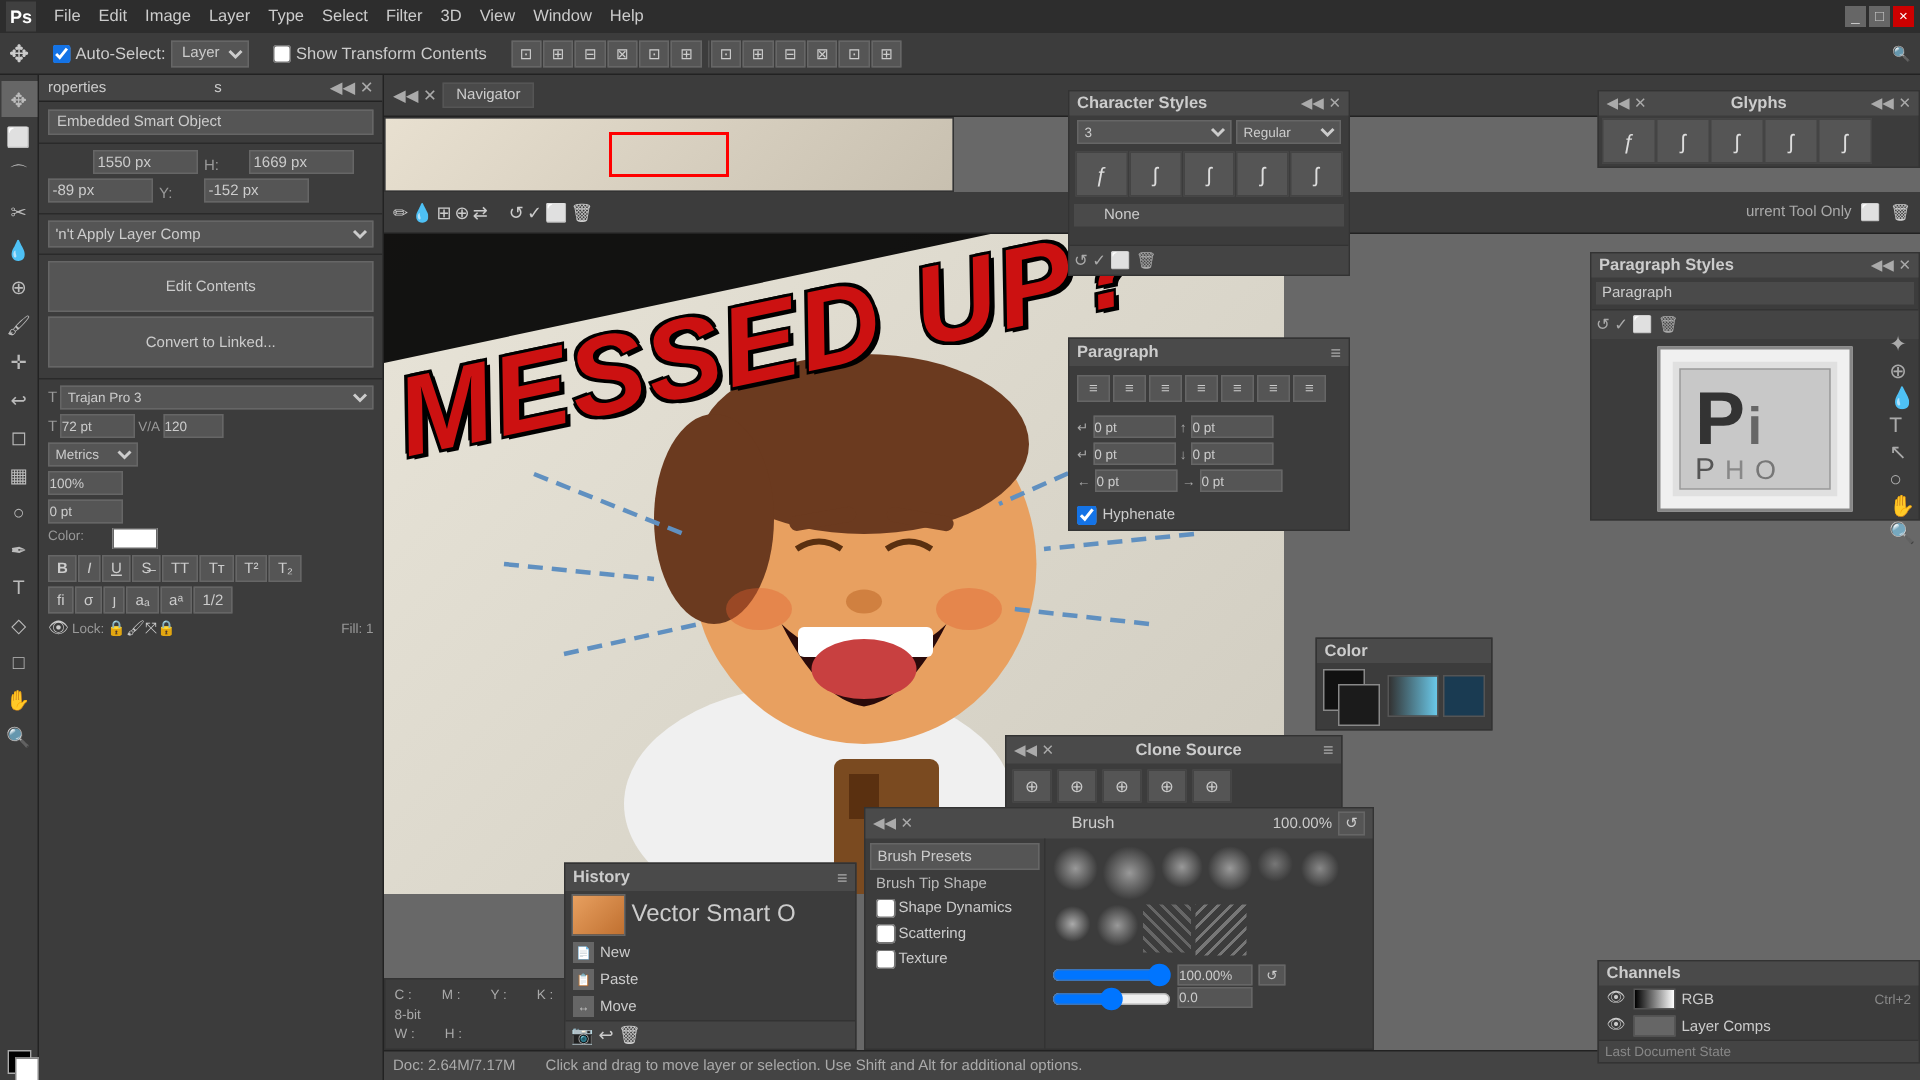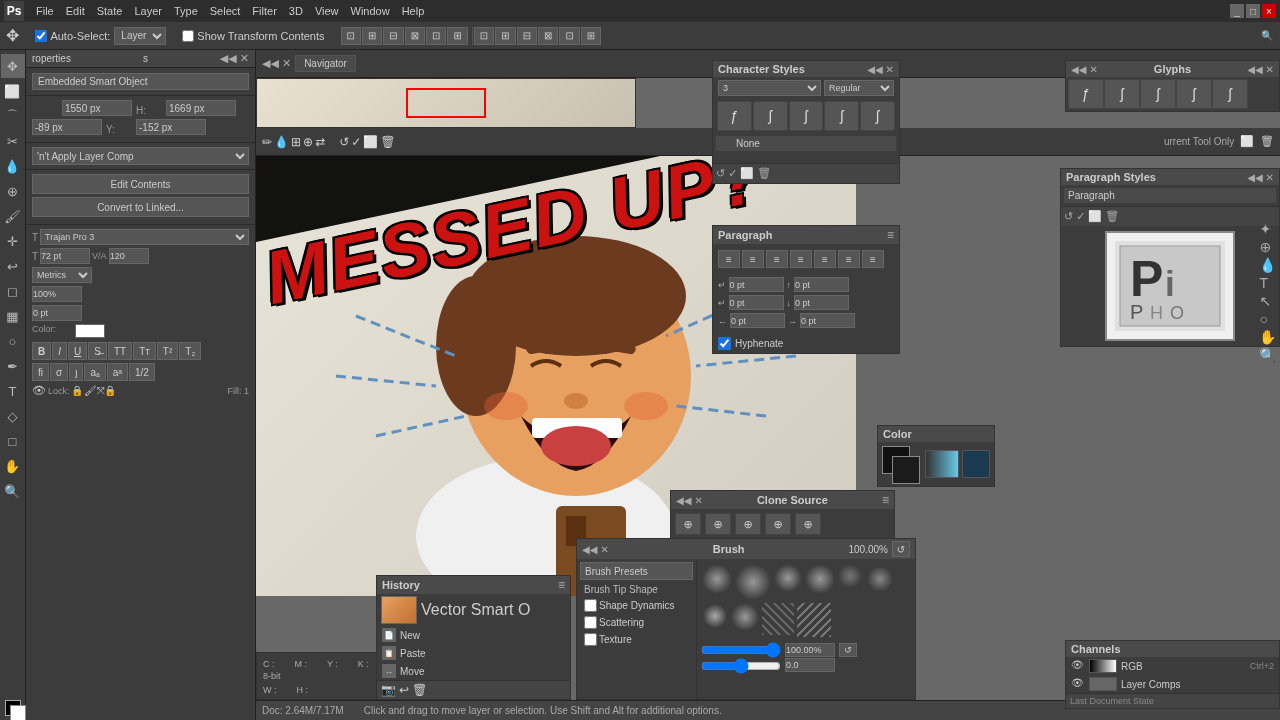--- a/index.html
+++ b/index.html
@@ -76,21 +76,21 @@
       margin-bottom: 3px;
       font-size: 10px;
     }
     .prop-label { color: #999; min-width: 30px; }
     .prop-input {
       background: #555; border: 1px solid #666; color: #ccc;
       font-size: 10px; height: 16px; width: 70px; padding: 0 2px;
     }
     .prop-btn {
       background: #555; border: 1px solid #666; color: #ccc;
-      font-size: 10px; height: 20px; width: 100%; cursor: pointer;
+      font-size: 10px; height: 34px; width: 100%; cursor: pointer;
       text-align: center; padding: 2px;
       display: block; margin-bottom: 3px;
     }
 
     .align-row {
       display: flex; gap: 2px; margin: 3px 0;
     }
     .align-btn {
       width: 22px; height: 18px;
       background: #555;
@@ -154,21 +154,21 @@
     
     input[type=checkbox] { accent-color: #1473e6; }
   </style>
 </head>
 <body>
 
 <div class="menu-bar">
   <div class="app-icon">Ps</div>
   <span class="menu-item">File</span>
   <span class="menu-item">Edit</span>
-  <span class="menu-item">State</span>
+  <span class="menu-item">Image</span>
   <span class="menu-item">Layer</span>
   <span class="menu-item">Type</span>
   <span class="menu-item">Select</span>
   <span class="menu-item">Filter</span>
   <span class="menu-item">3D</span>
   <span class="menu-item">View</span>
   <span class="menu-item">Window</span>
   <span class="menu-item">Help</span>
   <div style="margin-left:auto; display:flex; gap:2px;">
     <div style="width:14px;height:14px;background:#666;display:flex;align-items:center;justify-content:center;font-size:10px;cursor:pointer;">_</div>
@@ -639,21 +639,21 @@
       <span style="font-size:12px;cursor:pointer;">🗑</span>
     </div>
   </div>
 
   <div style="position:absolute;bottom:20px;left:320px;width:340px;background:#3c3c3c;border:1px solid #333;z-index:50;">
     <div style="background:#4a4a4a;padding:2px 5px;display:flex;align-items:center;justify-content:space-between;">
       <div style="display:flex;gap:3px;">
         <span style="cursor:pointer;color:#aaa;font-size:10px;">◀◀</span>
         <span style="cursor:pointer;color:#aaa;font-size:10px;">✕</span>
       </div>
-      <span style="font-size:11px;font-weight:bold;">Brush</span>
+      <span style="font-size:11px;font-weight:normal;">Brush</span>
       <div style="display:flex;align-items:center;gap:4px;">
         <span style="font-size:10px;">100.00%</span>
         <button style="width:18px;height:16px;background:#555;border:1px solid #666;color:#ccc;font-size:10px;cursor:pointer;">↺</button>
       </div>
     </div>
 
     <div style="display:flex;height:140px;">
 
       <div style="width:120px;border-right:1px solid #333;padding:3px;">
         <button style="width:100%;background:#555;border:1px solid #666;color:#ccc;font-size:10px;height:18px;cursor:pointer;text-align:left;padding:0 4px;margin-bottom:2px;">Brush Presets</button>

